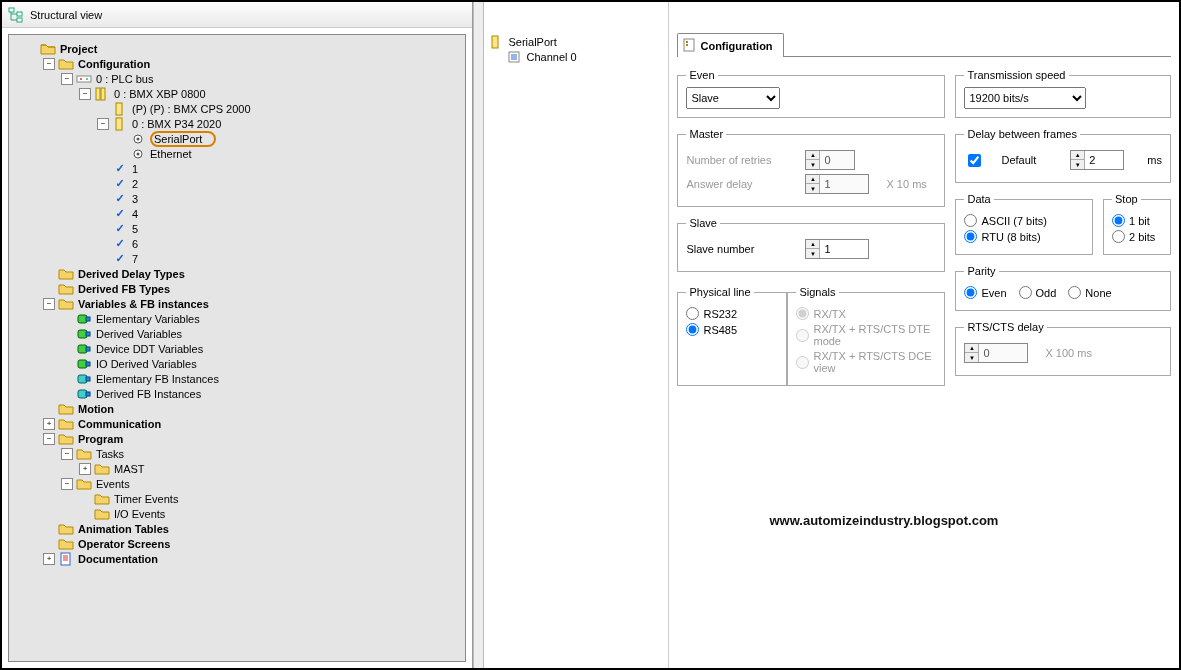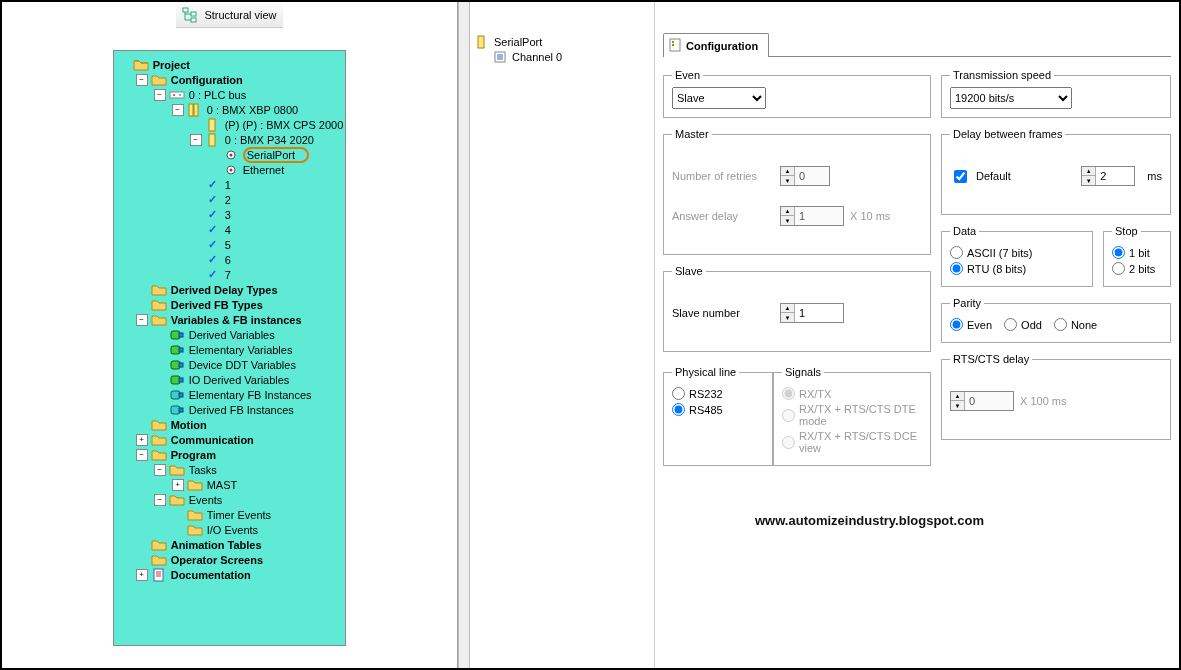--- a/index.html
+++ b/index.html
@@ -4,28 +4,28 @@
 <style>
   * { box-sizing: border-box; }
   body {
     margin: 0;
     font-family: Tahoma, Verdana, Arial, sans-serif;
     font-size: 11px;
     background: #fff;
     color: #000;
   }
   .app { display:flex; width:1181px; height:670px; border:2px solid #000; }
-  .panel-left { width:456px; border-right:1px solid #999; display:flex; flex-direction:column;align-items:center; }
+  .panel-left { width:494px; border-right:1px solid #999; display:flex; flex-direction:column; }
   .divider { width:12px; background:#eee; border-left:1px solid #bbb; border-right:1px solid #bbb; }
   .panel-right { flex:1; display:flex; flex-direction:column; }
 
   .titlebar { height:26px; display:flex; align-items:center; padding:0 6px; background:linear-gradient(#fdfdfd,#eaeaea); border-bottom:1px solid #ccc; }
   .titlebar .ico { width:16px; height:16px; margin-right:6px; display:inline-flex; align-items:center; justify-content:center; }
 
-  .tree-container { flex:1; margin:22px; border:1px solid #888; background:#5eead4; overflow:auto; padding:6px 2px; }
+  .tree-container { flex:1; margin:6px; border:1px solid #888; background:#e5e5e5; overflow:auto; padding:6px 14px; }
 
   
   .tree ul { list-style:none; margin:0; padding:0 0 0 18px; }
   .tree > ul { padding-left:2px; }
   .tree li { position:relative; padding:0; }
   .node { display:flex; align-items:center; height:15px; white-space:nowrap; }
   .node .exp { width:12px; height:12px; border:1px solid #888; margin-right:3px; display:inline-flex; align-items:center; justify-content:center; font-size:8px; line-height:1; background:#fff; cursor:pointer; }
   .node .noexp { width:12px; height:12px; margin-right:3px; display:inline-block; }
   .node .ico { width:16px; height:14px; display:inline-flex; align-items:center; justify-content:center; margin-right:4px; }
   .bold { font-weight:bold; }
@@ -43,21 +43,21 @@
 
   .tab { display:inline-flex; align-items:center; height:24px; padding:0 10px 0 4px; border:1px solid #888; border-bottom:none; border-radius:2px 2px 0 0; background:#f2f2f2; position:relative; top:1px; }
   .tab .ico { margin-right:4px; }
   .tab-active { background:#fff; }
   .tabstrip { border-bottom:1px solid #888; }
   .tabcontent { border:0; padding-top:12px; }
 
   fieldset { border:1px solid #aaa; margin:0 0 10px 0; padding:6px 8px 8px 8px; }
   legend { padding:0 3px; }
 
-  .row { display:flex; align-items:center; gap:6px; margin:20px 0; }
+  .row { display:flex; align-items:center; gap:17px; margin:4px 0; }
   .lbl { width:102px; color:#000; }
   .lbl.disabled, .disabled { color:#999; }
 
   select, input[type=text] { font:11px Tahoma,Arial; }
   select { height:22px; }
   .combo { width:94px; }
   .spin { display:inline-flex; border:1px solid #888; height:20px; }
   .spin .btns { width:14px; display:flex; flex-direction:column; border-right:1px solid #aaa; }
   .spin .btns button { height:10px; border:0; background:#f0f0f0; font-size:6px; line-height:1; padding:0; cursor:pointer;}
   .spin .btns button:first-child { border-bottom:1px solid #aaa; }
@@ -284,33 +284,33 @@
                 <ul>
                   <li>
                       <div class="node">
                         <span class="noexp"></span>
                         <span class="ico">
                           <svg width="14" height="12">
                             <rect x="1" y="2" width="9" height="8" rx="2" fill="#4c4" stroke="#060"></rect>
                             <rect x="9" y="4" width="4" height="4" fill="#28c" stroke="#048"></rect>
                           </svg>
                         </span>
-                        <span>Derived Variables</span>
+                        <span>Elementary Variables</span>
                       </div>
                     </li>
                   <li>
                       <div class="node">
                         <span class="noexp"></span>
                         <span class="ico">
                           <svg width="14" height="12">
                             <rect x="1" y="2" width="9" height="8" rx="2" fill="#4c4" stroke="#060"></rect>
                             <rect x="9" y="4" width="4" height="4" fill="#28c" stroke="#048"></rect>
                           </svg>
                         </span>
-                        <span>Elementary Variables</span>
+                        <span>Derived Variables</span>
                       </div>
                     </li>
                   <li>
                       <div class="node">
                         <span class="noexp"></span>
                         <span class="ico">
                           <svg width="14" height="12">
                             <rect x="1" y="2" width="9" height="8" rx="2" fill="#4c4" stroke="#060"></rect>
                             <rect x="9" y="4" width="4" height="4" fill="#28c" stroke="#048"></rect>
                           </svg>

